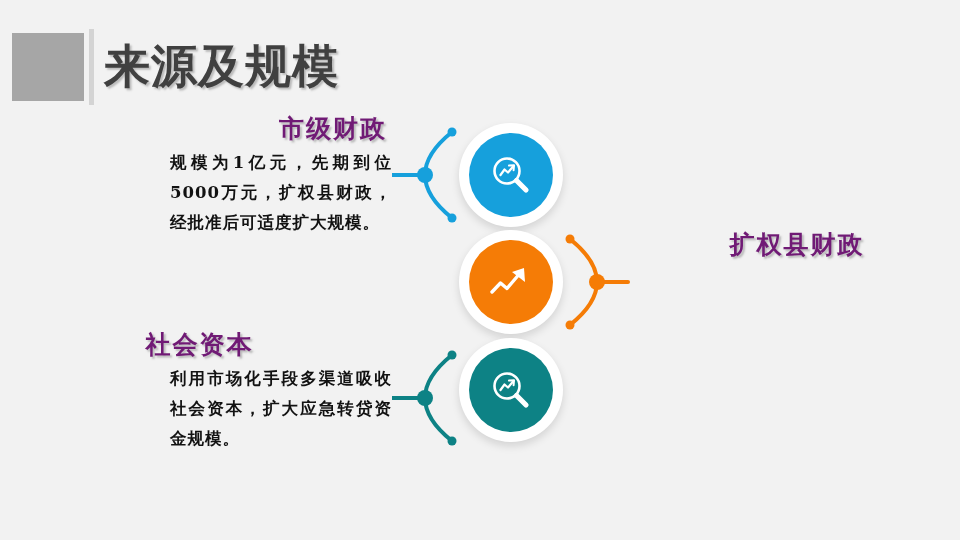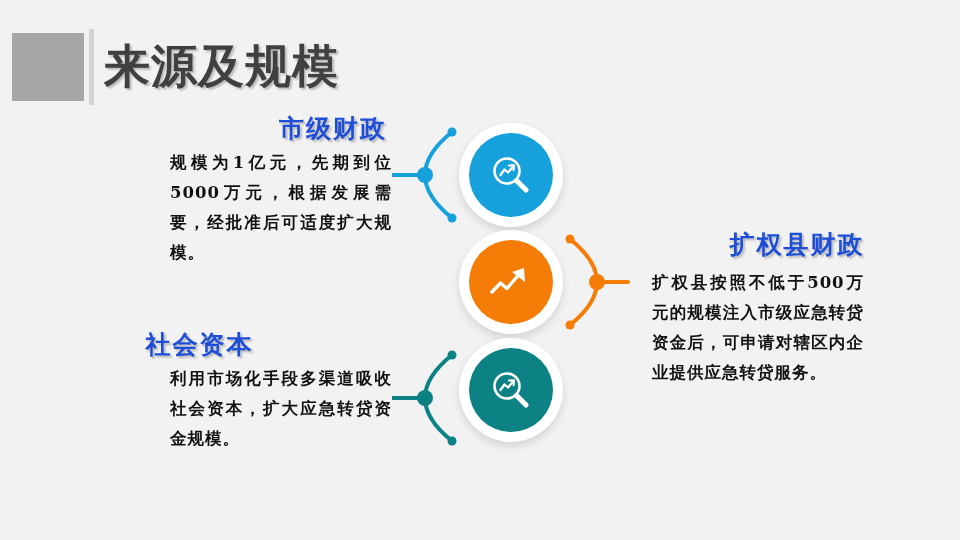--- a/index.html
+++ b/index.html
@@ -52,21 +52,21 @@
     text-shadow: 2px 2px 2px rgba(120,120,120,0.45);
     white-space: nowrap;
   }
 
   
   .block-heading {
     position: absolute;
     font-family: "DejaVu Sans", "Liberation Sans", sans-serif;
     font-size: 25px;
     font-weight: bold;
-    color: #1d4ed8;
+    color: #701a75;
     letter-spacing: 2px;
     text-shadow: 2px 2px 2px rgba(130,130,130,0.5);
     white-space: nowrap;
   }
   .block-body {
     position: absolute;
     font-family: "DejaVu Serif", "Liberation Serif", serif;
     font-size: 16.5px;
     font-weight: bold;
     color: #121212;
@@ -127,27 +127,26 @@
 </head>
 <body>
 
 <div class="slide">
 
   <div class="header-box"></div>
   <div class="header-bar"></div>
   <div class="page-title">来源及规模</div>
 
   <div class="block-heading" id="heading-city">市级财政</div>
-  <div class="block-body" id="body-city">规模为1亿元，先期到位5000万元，根据发展需要，经批准后可适度扩大规模。</div>
+  <div class="block-body" id="body-city">规模为1亿元，先期到位5000万元，扩权县财政，经批准后可适度扩大规模。</div>
 
   <div class="block-heading" id="heading-social">社会资本</div>
   <div class="block-body" id="body-social">利用市场化手段多渠道吸收社会资本，扩大应急转贷资金规模。</div>
 
   <div class="block-heading" id="heading-county">扩权县财政</div>
-  <div class="block-body" id="body-county">扩权县按照不低于500万元的规模注入市级应急转贷资金后，可申请对辖区内企业提供应急转贷服务。</div>
 
   <svg class="connector" id="conn-city" viewBox="0 0 70 110">
     <path d="M60 12 C 40 28, 33 42, 33 55 C 33 68, 40 82, 60 98" fill="none" stroke="#16a0dc" stroke-width="4" stroke-linecap="round"></path>
     <line x1="0" y1="55" x2="33" y2="55" stroke="#16a0dc" stroke-width="4" stroke-linecap="round"></line>
     <circle cx="33" cy="55" r="8" fill="#16a0dc"></circle>
     <circle cx="60" cy="12" r="4.5" fill="#16a0dc"></circle>
     <circle cx="60" cy="98" r="4.5" fill="#16a0dc"></circle>
   </svg>
 
   <svg class="connector" id="conn-social" viewBox="0 0 70 110">

